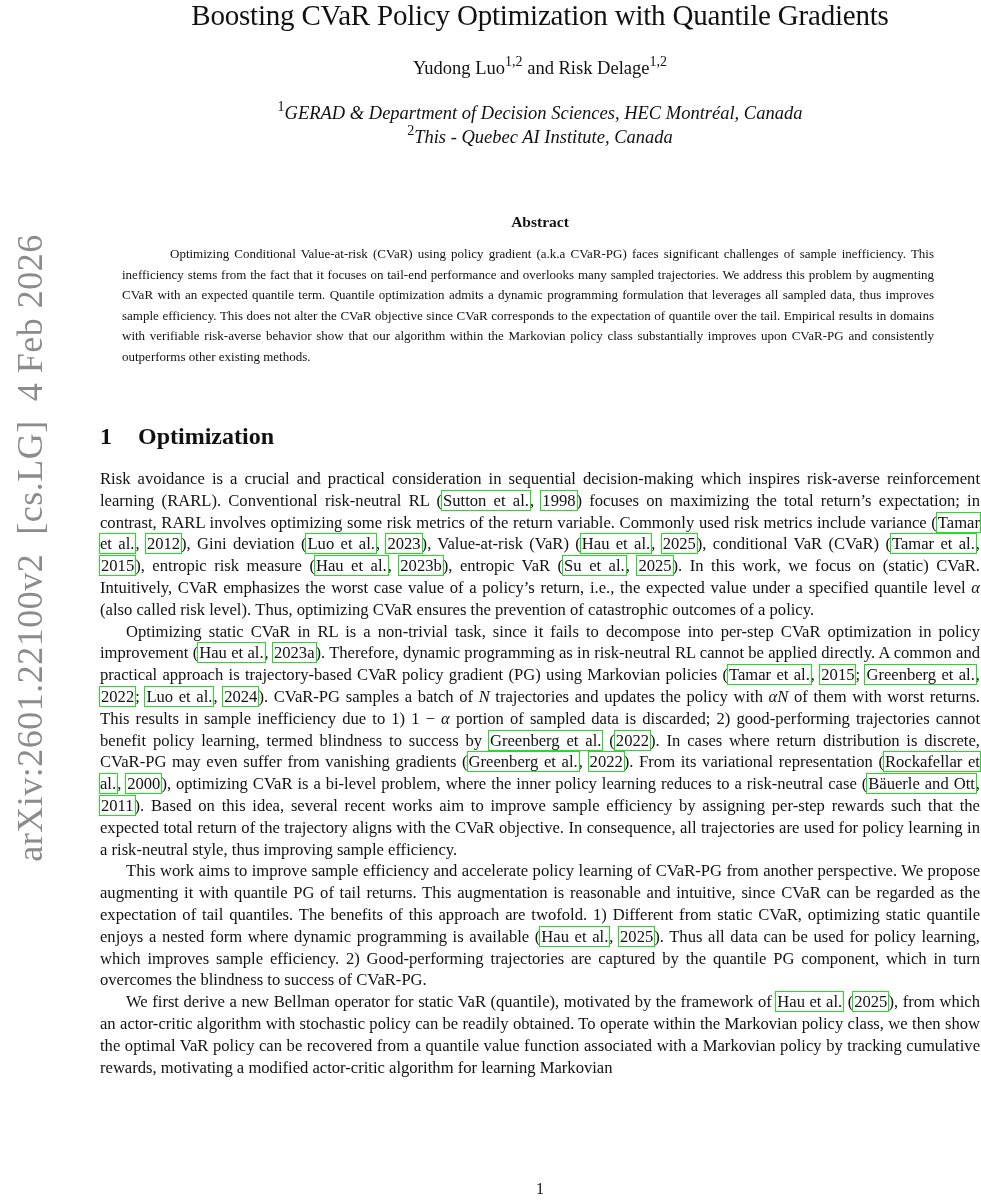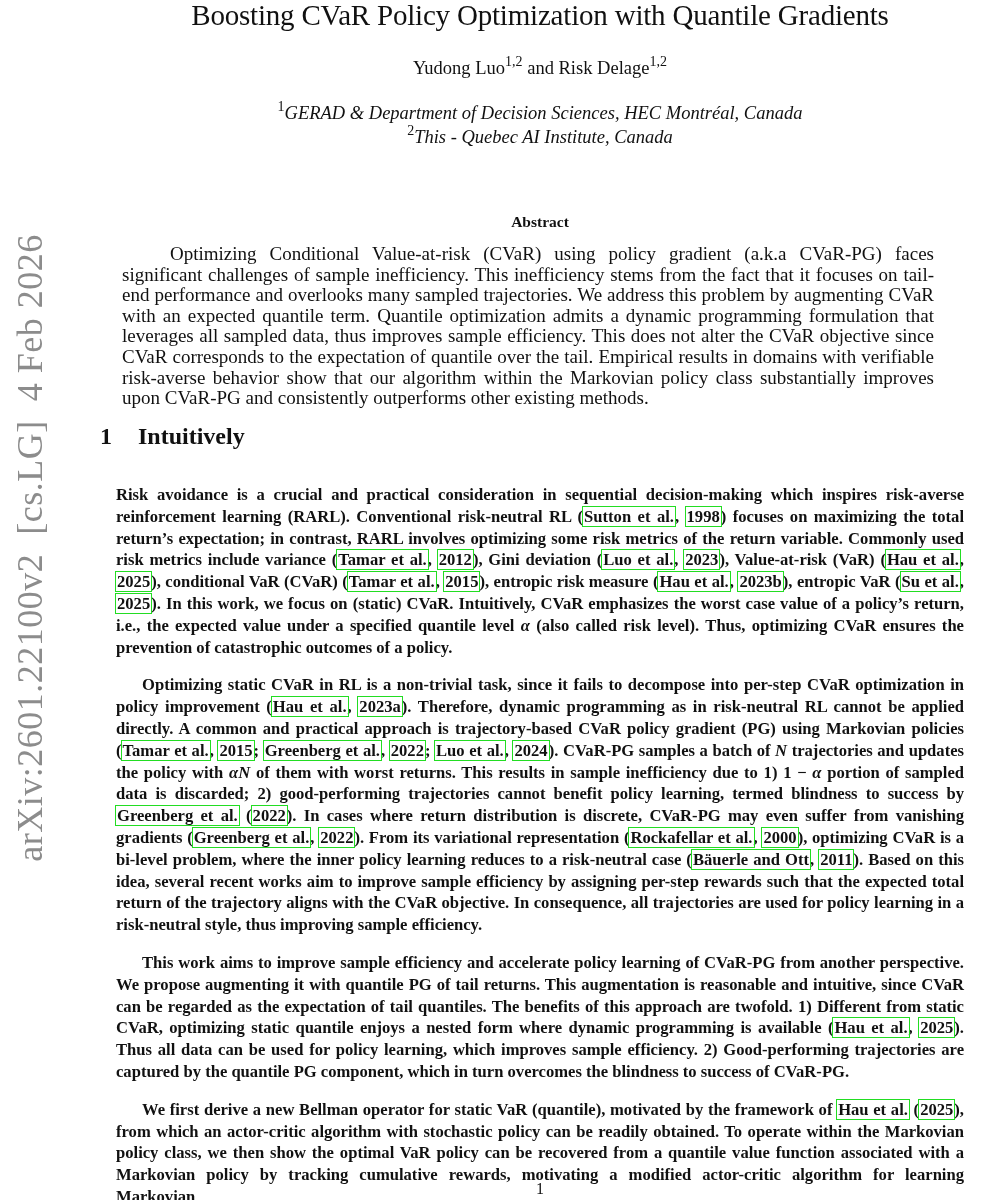--- a/index.html
+++ b/index.html
@@ -13,27 +13,27 @@
            font-size:18.5px; line-height:24px; font-style:italic; }
   sup { font-size:14px; line-height:0; vertical-align:8px; font-style:normal; }
   .affil sup { font-style:normal; }
   .arxiv { position:absolute; left:-330px; top:520px; width:720px; height:56px;
            transform:rotate(-90deg); transform-origin:center center;
            font-family:"Liberation Serif", serif; font-size:36px; color:#8c8c8c;
            white-space:nowrap; text-align:center; line-height:56px; letter-spacing:0.5px; }
   .abs-head { position:absolute; top:213px; left:0; width:1080px; text-align:center;
               font-weight:bold; font-size:15.5px; }
   .abs-body { position:absolute; top:244px; left:122px; width:812px;
-              font-size:19px; line-height:20.6px; text-align:justify; text-indent:48px; }
+              font-size:13px; line-height:20.6px; text-align:justify; text-indent:48px; }
   .sec-head { position:absolute; top:420px; left:100px; font-weight:bold; font-size:24px;
               line-height:32px; }
   .sec-head .num { display:inline-block; width:38px; }
   .main { position:absolute; top:468px; left:100px; width:880px;
           font-size:16.6px; line-height:21.8px; text-align:justify; }
-  .main p { margin:16px; text-indent:0;font-weight:bold; }
+  .main p { margin:0; text-indent:0; }
   .main p.ind { text-indent:26px; }
   .cite { outline:1.5px solid #22dd22; outline-offset:0px; padding:0 1px; }
   .math { font-style:italic; }
   .page-num { position:absolute; top:1180px; left:0; width:1080px; text-align:center; font-size:16px; }
 </style>
 </head>
 <body>
 
 <div class="title">Boosting CVaR Policy Optimization with Quantile Gradients</div>
 
@@ -42,21 +42,21 @@
 <div class="affil">
   <div><sup>1</sup><span>GERAD &amp; Department of Decision Sciences, HEC Montréal, Canada</span></div>
   <div><sup>2</sup><span>This - Quebec AI Institute, Canada</span></div>
 </div>
 
 <div class="arxiv" style="white-space:pre">arXiv:2601.22100v2  [cs.LG]  4 Feb 2026</div>
 
 <div class="abs-head">Abstract</div>
 <div class="abs-body">Optimizing Conditional Value-at-risk (CVaR) using policy gradient (a.k.a CVaR-PG) faces significant challenges of sample inefficiency. This inefficiency stems from the fact that it focuses on tail-end performance and overlooks many sampled trajectories. We address this problem by augmenting CVaR with an expected quantile term. Quantile optimization admits a dynamic programming formulation that leverages all sampled data, thus improves sample efficiency. This does not alter the CVaR objective since CVaR corresponds to the expectation of quantile over the tail. Empirical results in domains with verifiable risk-averse behavior show that our algorithm within the Markovian policy class substantially improves upon CVaR-PG and consistently outperforms other existing methods.</div>
 
-<div class="sec-head"><span class="num">1</span><span>Intuitively</span></div>
+<div class="sec-head"><span class="num">1</span><span>Optimization</span></div>
 
 <div class="main">
   <p><span>Risk avoidance is a crucial and practical consideration in sequential decision-making which inspires risk-averse reinforcement learning (RARL). Conventional risk-neutral RL (</span><span class="cite">Sutton et al.</span><span>, </span><span class="cite">1998</span><span>) focuses on maximizing the total return’s expectation; in contrast, RARL involves optimizing some risk metrics of the return variable. Commonly used risk metrics include variance (</span><span class="cite">Tamar et al.</span><span>, </span><span class="cite">2012</span><span>), Gini deviation (</span><span class="cite">Luo et al.</span><span>, </span><span class="cite">2023</span><span>), Value-at-risk (VaR) (</span><span class="cite">Hau et al.</span><span>, </span><span class="cite">2025</span><span>), conditional VaR (CVaR) (</span><span class="cite">Tamar et al.</span><span>, </span><span class="cite">2015</span><span>), entropic risk measure (</span><span class="cite">Hau et al.</span><span>, </span><span class="cite">2023b</span><span>), entropic VaR (</span><span class="cite">Su et al.</span><span>, </span><span class="cite">2025</span><span>). In this work, we focus on (static) CVaR. Intuitively, CVaR emphasizes the worst case value of a policy’s return, i.e., the expected value under a specified quantile level </span><span class="math">α</span><span> (also called risk level). Thus, optimizing CVaR ensures the prevention of catastrophic outcomes of a policy.</span></p>
 
   <p class="ind"><span>Optimizing static CVaR in RL is a non-trivial task, since it fails to decompose into per-step CVaR optimization in policy improvement (</span><span class="cite">Hau et al.</span><span>, </span><span class="cite">2023a</span><span>). Therefore, dynamic programming as in risk-neutral RL cannot be applied directly. A common and practical approach is trajectory-based CVaR policy gradient (PG) using Markovian policies (</span><span class="cite">Tamar et al.</span><span>, </span><span class="cite">2015</span><span>; </span><span class="cite">Greenberg et al.</span><span>, </span><span class="cite">2022</span><span>; </span><span class="cite">Luo et al.</span><span>, </span><span class="cite">2024</span><span>). CVaR-PG samples a batch of </span><span class="math">N</span><span> trajectories and updates the policy with </span><span class="math">αN</span><span> of them with worst returns. This results in sample inefficiency due to 1) 1 − </span><span class="math">α</span><span> portion of sampled data is discarded; 2) good-performing trajectories cannot benefit policy learning, termed blindness to success by </span><span class="cite">Greenberg et al.</span><span> (</span><span class="cite">2022</span><span>). In cases where return distribution is discrete, CVaR-PG may even suffer from vanishing gradients (</span><span class="cite">Greenberg et al.</span><span>, </span><span class="cite">2022</span><span>). From its variational representation (</span><span class="cite">Rockafellar et al.</span><span>, </span><span class="cite">2000</span><span>), optimizing CVaR is a bi-level problem, where the inner policy learning reduces to a risk-neutral case (</span><span class="cite">Bäuerle and Ott</span><span>, </span><span class="cite">2011</span><span>). Based on this idea, several recent works aim to improve sample efficiency by assigning per-step rewards such that the expected total return of the trajectory aligns with the CVaR objective. In consequence, all trajectories are used for policy learning in a risk-neutral style, thus improving sample efficiency.</span></p>
 
   <p class="ind"><span>This work aims to improve sample efficiency and accelerate policy learning of CVaR-PG from another perspective. We propose augmenting it with quantile PG of tail returns. This augmentation is reasonable and intuitive, since CVaR can be regarded as the expectation of tail quantiles. The benefits of this approach are twofold. 1) Different from static CVaR, optimizing static quantile enjoys a nested form where dynamic programming is available (</span><span class="cite">Hau et al.</span><span>, </span><span class="cite">2025</span><span>). Thus all data can be used for policy learning, which improves sample efficiency. 2) Good-performing trajectories are captured by the quantile PG component, which in turn overcomes the blindness to success of CVaR-PG.</span></p>
 
   <p class="ind"><span>We first derive a new Bellman operator for static VaR (quantile), motivated by the framework of </span><span class="cite">Hau et al.</span><span> (</span><span class="cite">2025</span><span>), from which an actor-critic algorithm with stochastic policy can be readily obtained. To operate within the Markovian policy class, we then show the optimal VaR policy can be recovered from a quantile value function associated with a Markovian policy by tracking cumulative rewards, motivating a modified actor-critic algorithm for learning Markovian</span></p>
 </div>

